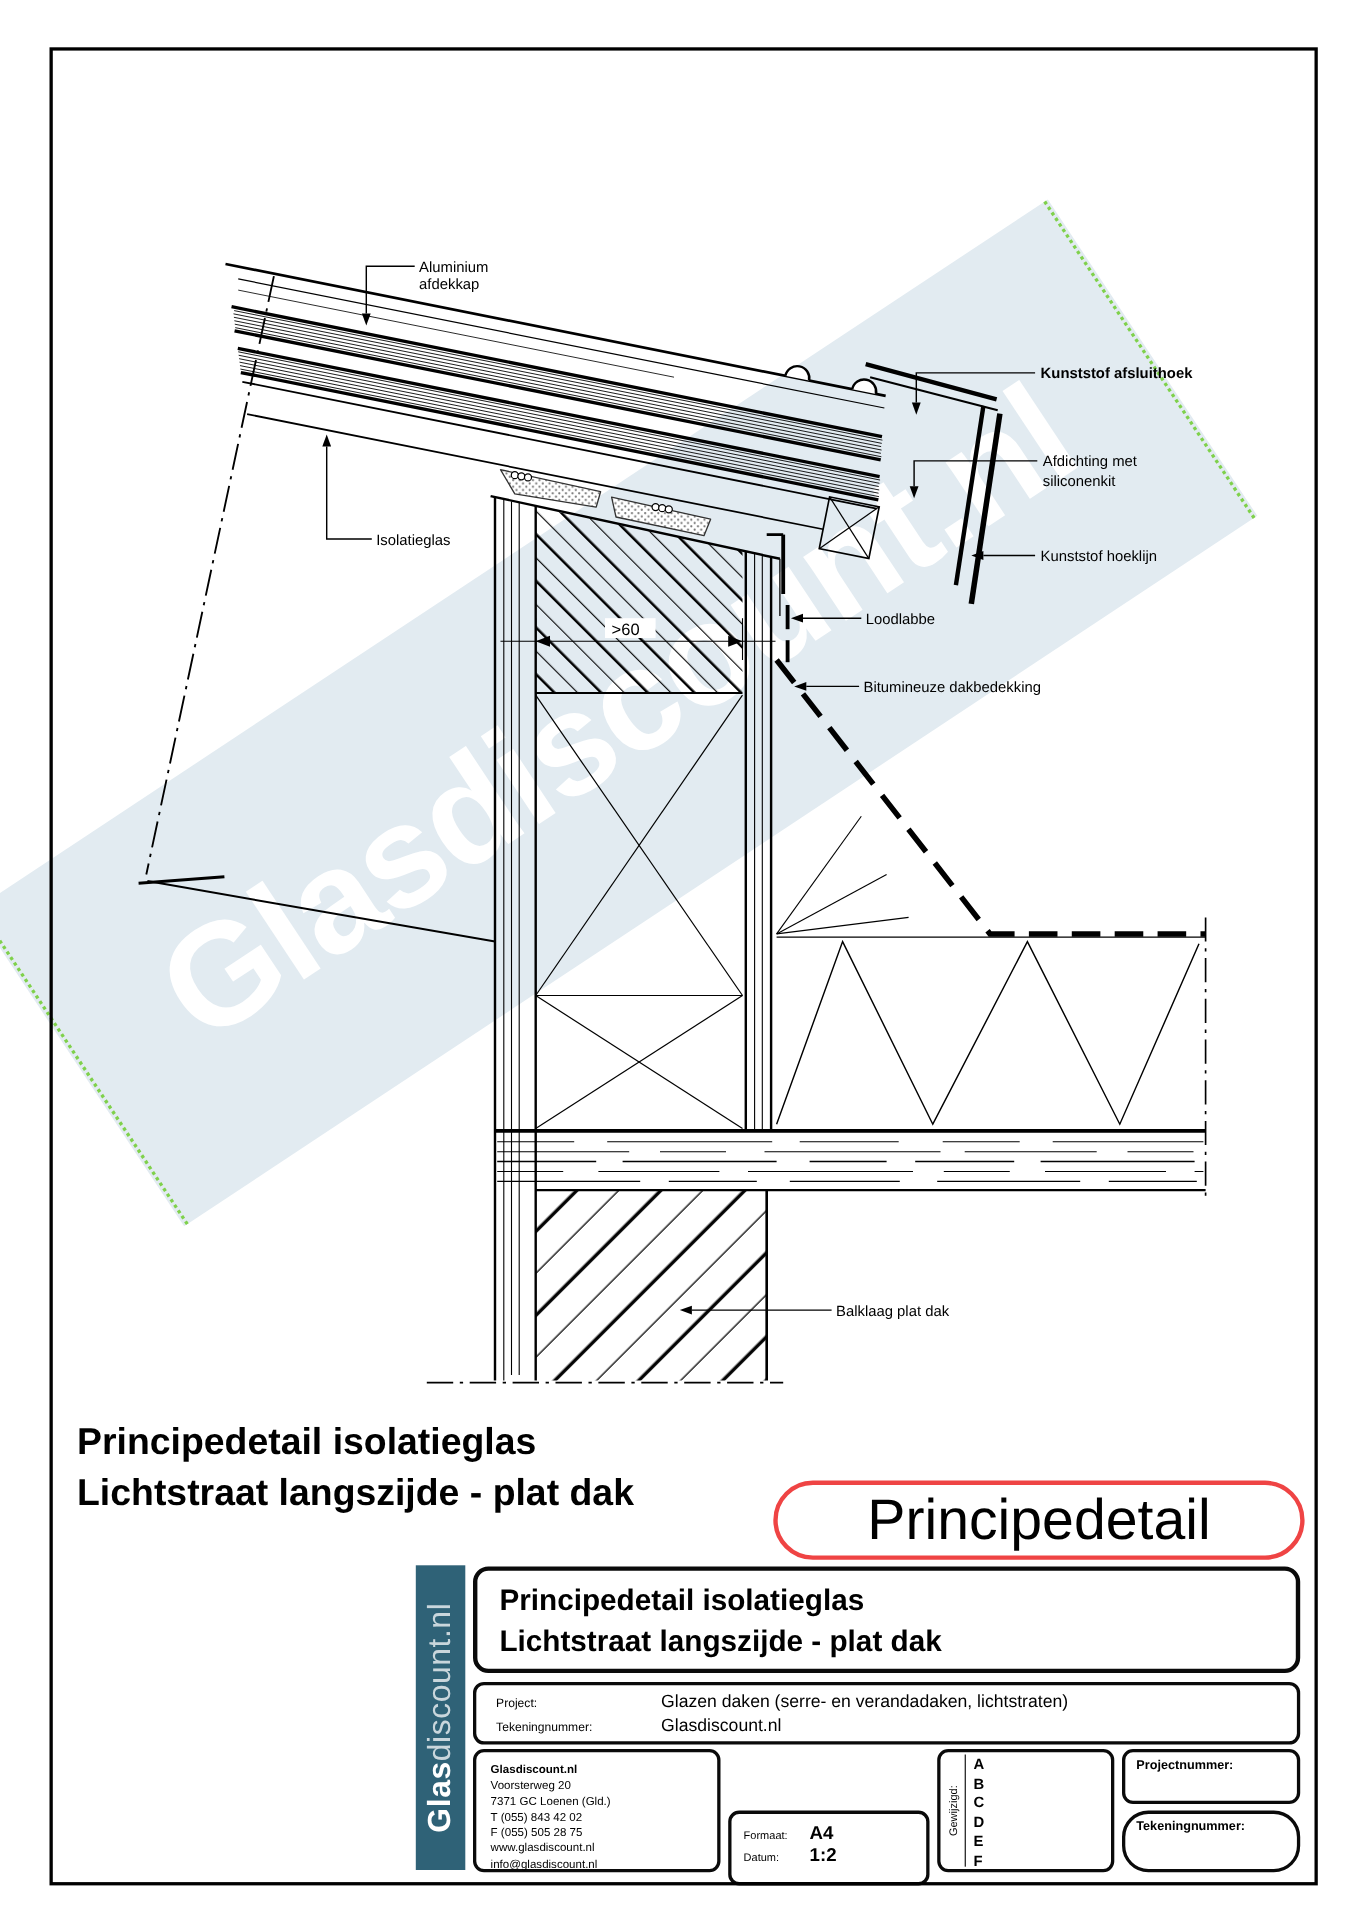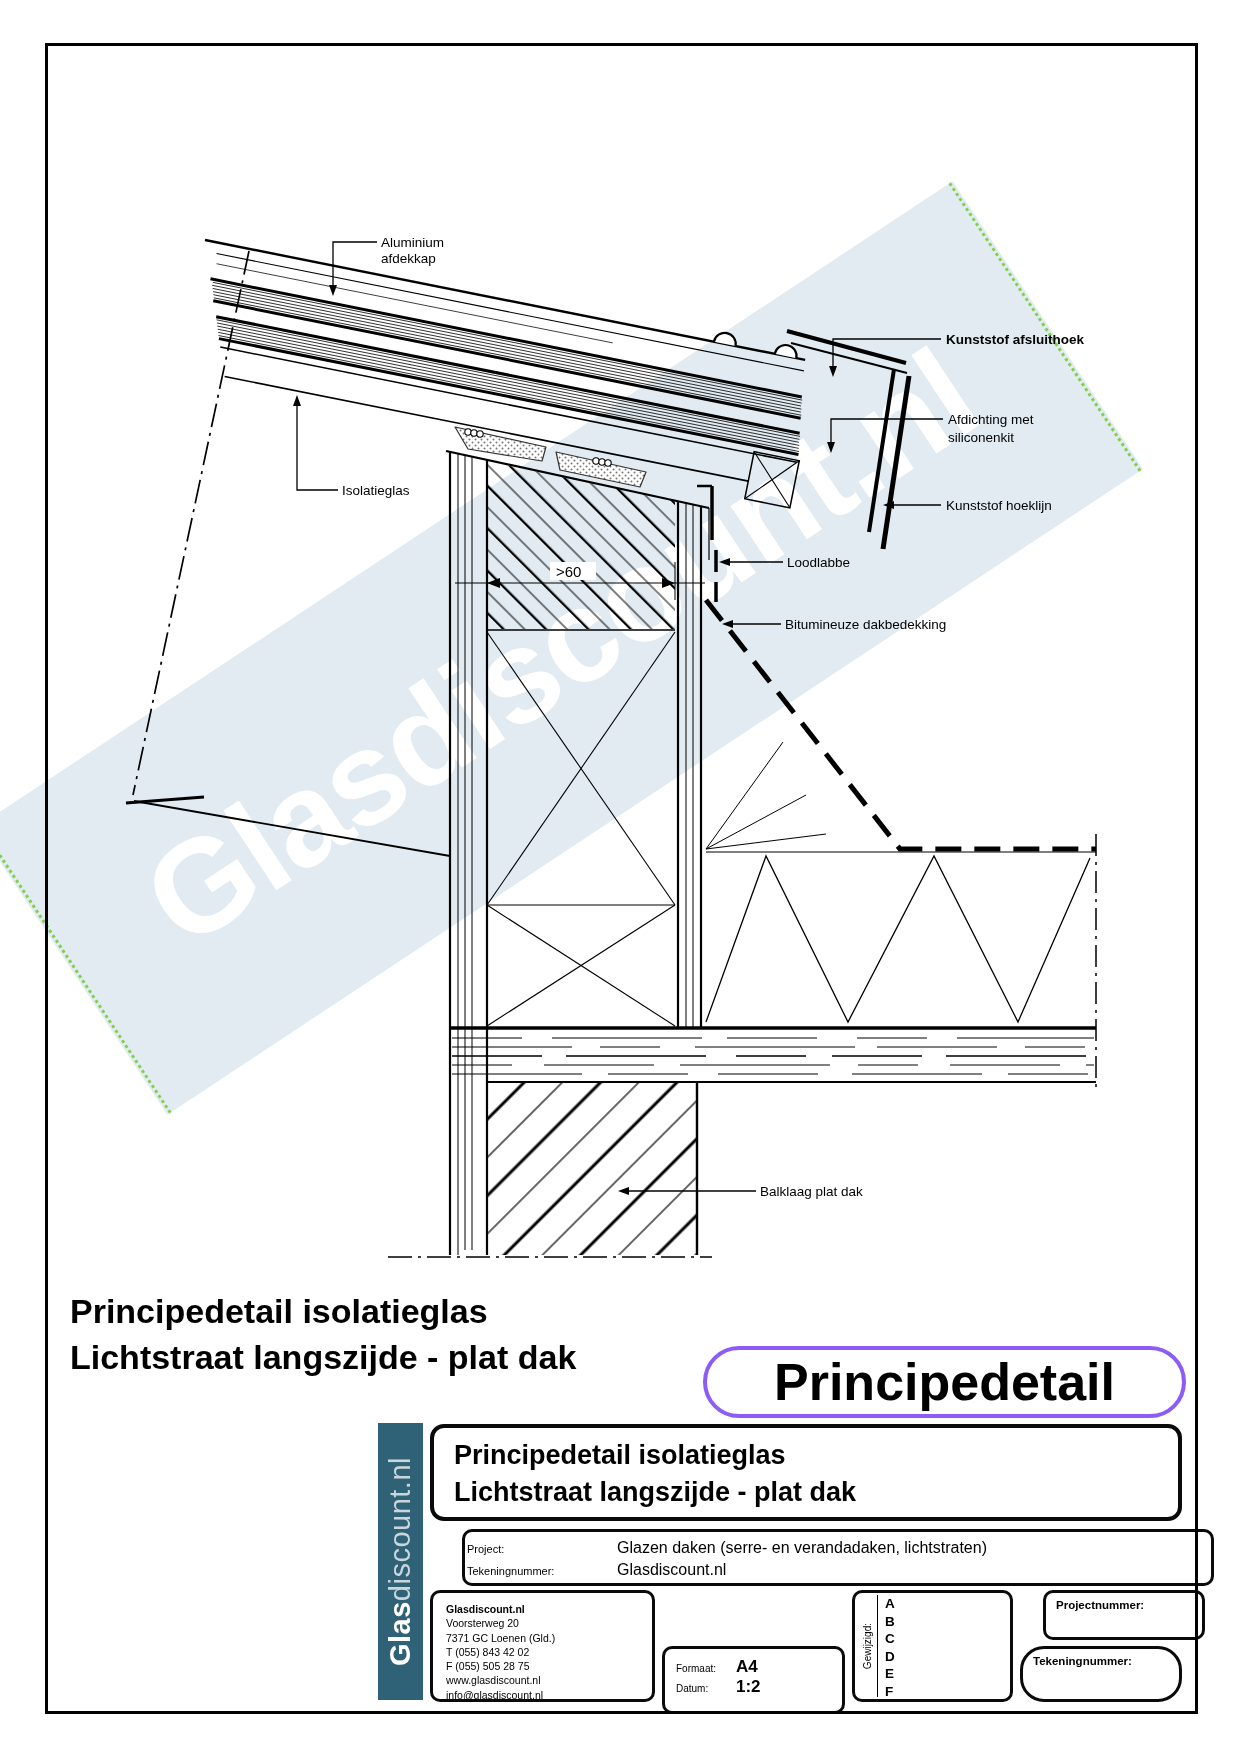--- a/index.html
+++ b/index.html
@@ -24,37 +24,37 @@
   svg.drawing { position:absolute; left:0; top:0; z-index:2; }
   svg.drawing text { font-family:"Liberation Sans", sans-serif; font-size:13.5px; fill:#000; }
   svg.drawing text.dim { font-size:15px; }
 
   
   .caption { position:absolute; left:70px; top:1288px; z-index:3;
              font-size:34px; font-weight:bold; line-height:46px; letter-spacing:0; }
 
   
   .stamp { position:absolute; left:703px; top:1346px; width:475px; height:64px; z-index:3;
-           border:4px solid #8b5cf6; border-radius:40px; display:flex;
+           border:4px solid #ef4444; border-radius:40px; display:flex;
            align-items:center; justify-content:center;
-           font-size:52px; font-weight:bold; }
+           font-size:52px; font-weight:normal; }
 
   
   .tblock { position:absolute; left:0; top:0; width:1240px; height:1754px; z-index:3; }
   .banner { position:absolute; left:378px; top:1423px; width:45px; height:277px;
             background:var(--teal,#2f6277); display:flex; align-items:center; justify-content:center; }
   .banner .vtext { writing-mode:vertical-rl; transform:rotate(180deg);
             font-size:29px; white-space:nowrap; letter-spacing:0.5px; }
   .banner .b1 { color:#ffffff; font-weight:bold; }
   .banner .b2 { color:#c9d6dc; font-weight:normal; }
 
   .box { position:absolute; border:3px solid #0a0a0a; border-radius:10px; background:#fff; box-sizing:border-box; }
   .box.title-box { left:430px; top:1424px; width:752px; height:97px; border-width:4px; border-radius:14px;
                    padding:9px 0 0 20px; font-size:27px; font-weight:bold; line-height:37px; }
-  .box.project-box { left:430px; top:1529px; width:752px; height:57px; padding:7px 0 0 2px;margin-left:32px; }
+  .box.project-box { left:430px; top:1529px; width:752px; height:57px; padding:7px 0 0 18px; }
   .prow { display:flex; align-items:baseline; height:22px; }
   .plabel { width:150px; font-size:11px; }
   .pvalue { font-size:16px; }
 
   .box.addr-box { left:430px; top:1590px; width:225px; height:112px; padding:9px 0 0 13px;
                   font-size:10.5px; line-height:14.3px; }
   .addr-name { font-weight:bold; }
 
   .box.datum-box   { left:662px; top:1590px; width:183px; height:50px; padding:6px 0 0 11px; }
   .box.formaat-box { left:662px; top:1646px; width:183px; height:68px; padding:8px 0 0 11px; }
@@ -62,21 +62,21 @@
   .dlabel { width:60px; font-size:10px; }
   .dvalue { font-size:17px; font-weight:bold; }
 
   .box.gew-box { left:852px; top:1590px; width:161px; height:112px; }
   .gew-label { position:absolute; left:3px; top:0; bottom:0; width:18px;
                display:flex; align-items:center; justify-content:center; }
   .gew-label span { writing-mode:vertical-rl; transform:rotate(180deg); font-size:10px; }
   .gew-divider { position:absolute; left:22px; top:2px; bottom:2px; width:0; border-left:1.5px solid #000; }
   .gew-letters { position:absolute; left:30px; top:2px; font-size:13.5px; font-weight:bold; line-height:17.5px; }
 
-  .box.proj-box { left:1020px; top:1590px; width:162px; height:50px; padding:6px 0 0 10px; font-size:11.5px; font-weight:bold;margin-left:23px; }
+  .box.proj-box { left:1020px; top:1590px; width:162px; height:50px; padding:6px 0 0 10px; font-size:11.5px; font-weight:bold; }
   .box.tek-box  { left:1020px; top:1646px; width:162px; height:56px; padding:6px 0 0 10px; font-size:11.5px; font-weight:bold;border-radius:24px; }
 </style>
 </head>
 <body>
 
 <div class="page">
 
   <div class="watermark">
     <span class="wm-edge left"></span>
     <span class="wm-edge right"></span>

